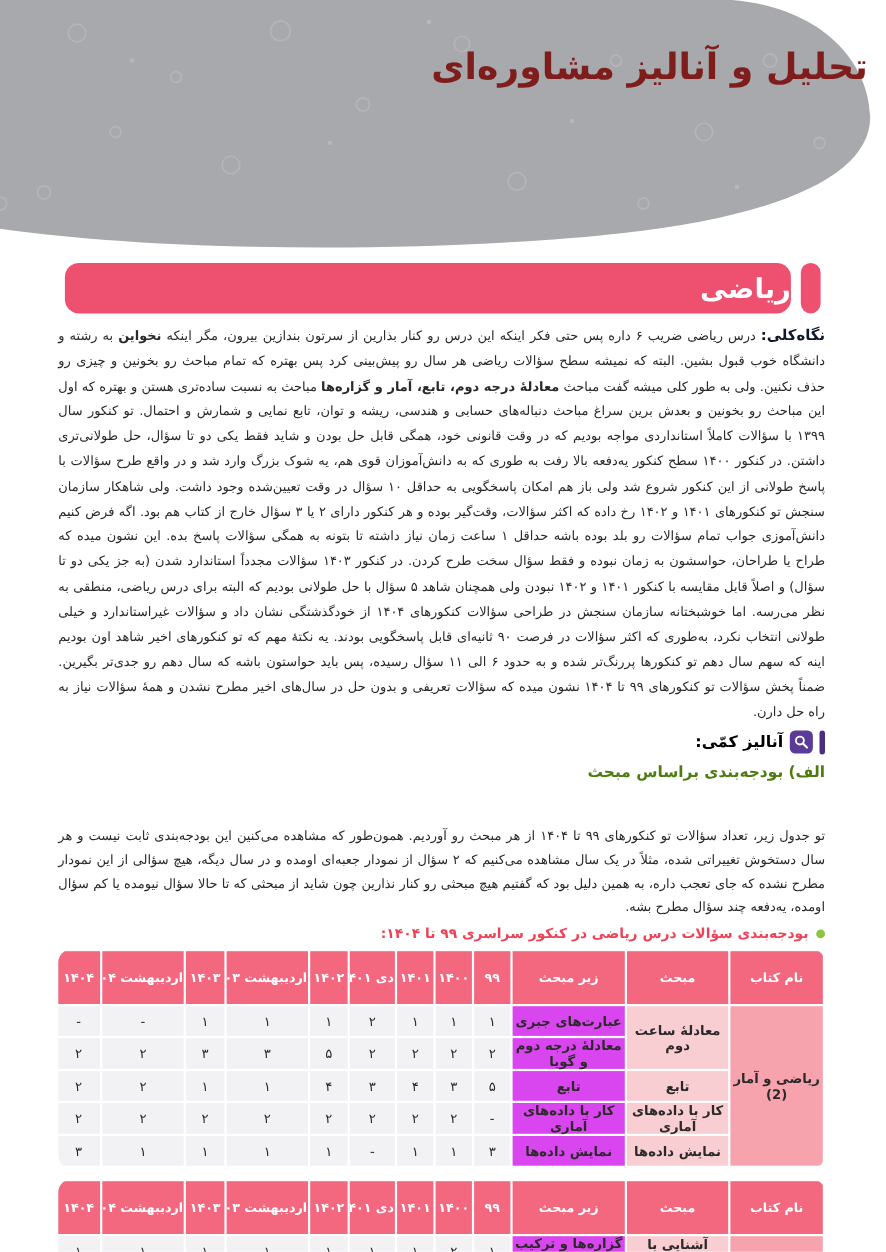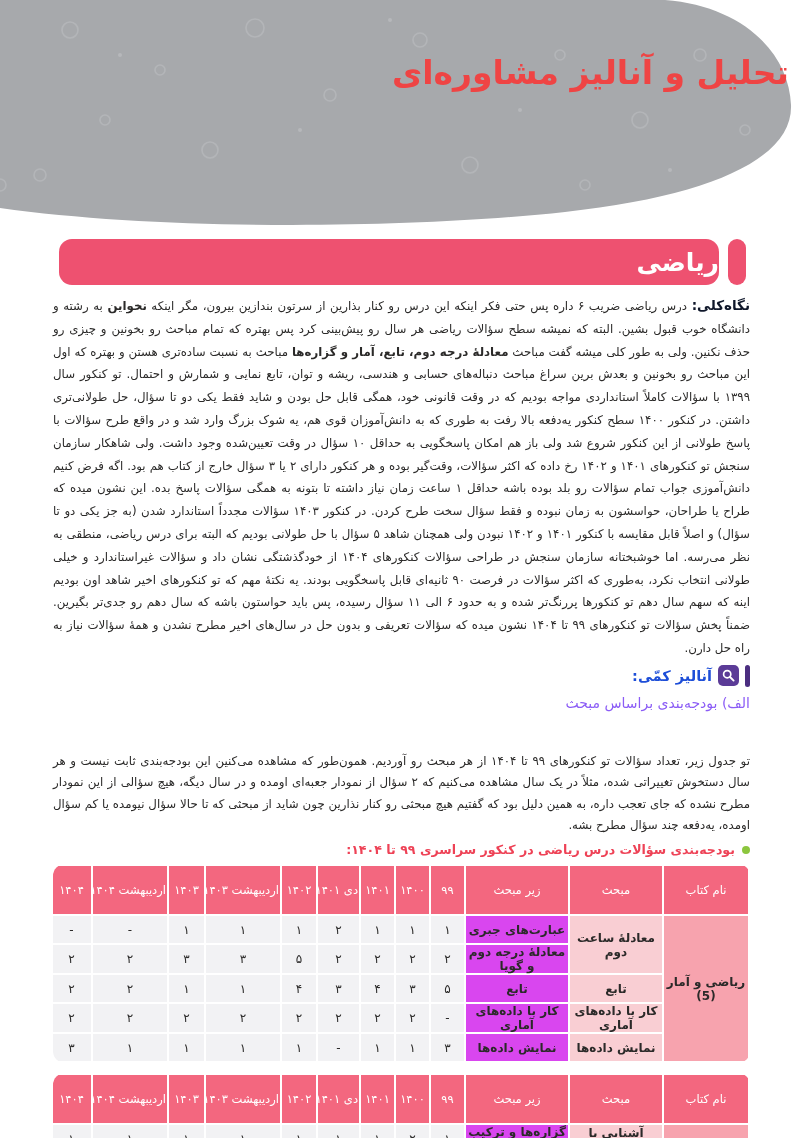--- a/index.html
+++ b/index.html
@@ -3,22 +3,22 @@
 <meta charset="utf-8">
 <style>
   * { margin:0; padding:0; box-sizing:border-box; }
   html,body { background:#ffffff; }
   body {
     width:805px; height:1138px; position:relative; overflow:hidden;
     font-family:"DejaVu Sans", sans-serif; direction:rtl;
   }
   .header-wrap { position:absolute; top:0; left:0; width:805px; height:245px; }
   .page-title {
-    position:absolute; top:44px; right:16px; text-align:right;
-    color:#ef4444; font-size:33px; font-weight:bold; line-height:57px;
+    position:absolute; top:32px; right:16px; text-align:right;
+    color:#7f1d1d; font-size:33px; font-weight:bold; line-height:57px;
     letter-spacing:-0.5px;
   }
   .banner-row { position:absolute; top:239px; right:59px; width:687px; height:46px; }
   .subject-banner {
     position:absolute; left:0; top:0; width:660px; height:46px;
     background:#ee5170; border-radius:13px;
     color:#fff; font-size:25px; font-weight:bold;
     display:flex; align-items:center; 
   }
   .subject-banner-bar {
@@ -32,32 +32,32 @@
   }
   .para.small { line-height:21.4px;margin-top:40px; }
   .lead { color:#0f172a; font-weight:bold; font-size:13.5px; }
   .seg-b { font-weight:bold; }
   .quant-badge { display:flex; align-items:center; gap:6px; margin-top:3px; height:26px; }
   .quant-bar { width:5px; height:22px; background:#4b2e80; border-radius:2.5px; }
   .mag-box {
     width:21px; height:21px; background:#5b3b97; border-radius:5px;
     display:flex; align-items:center; justify-content:center;
   }
-  .quant-label { color:#1d4ed8; font-weight:bold; font-size:14.5px; }
-  .section-heading { color:#8b5cf6; font-weight:normal; font-size:14px; margin-top:6px; margin-bottom:6px; }
+  .quant-label { color:#000000; font-weight:bold; font-size:14.5px; }
+  .section-heading { color:#4d7c0f; font-weight:bold; font-size:14px; margin-top:6px; margin-bottom:6px; }
   .bullet-row { display:flex; align-items:center; gap:7px; margin-top:6px; margin-bottom:7px; }
   .bullet-dot { width:8px; height:8px; border-radius:50%; background:#8cc63e; flex:0 0 auto; }
   .bullet-title { color:#ee4256; font-weight:bold; font-size:12.6px; }
   .tbl-wrap { border-radius:12px; overflow:hidden; margin-top:3px; margin-bottom:10px; }
   table.budget {
     width:697px; table-layout:fixed; border-collapse:separate; border-spacing:2px;
     direction:rtl; background:#ffffff;
   }
   table.budget th {
-    background:#f3677f; color:#fff; font-weight:normal; font-size:11.5px;
+    background:#f3677f; color:#fff; font-weight:bold; font-size:11.5px;
     height:26px; text-align:center; padding:17px 1px; overflow:hidden; white-space:nowrap;
   }
   table.budget td { text-align:center; vertical-align:middle; font-size:12px; color:#2b2a29; height:27px; padding:0 2px; }
   td.cell-val { background:#f2f2f4; }
   td.cell-sub { background:#d946ef; font-weight:bold; font-size:11.5px; color:#3a2a2c; line-height:14px; }
   td.cell-topic { background:#f9ced3; font-weight:bold; font-size:11.5px; color:#3a2a2c; line-height:14px; }
   td.cell-book { background:#f7a3ae; font-weight:bold; font-size:11.5px; color:#402a2e; }
 </style>
 </head>
 <body>
@@ -153,21 +153,21 @@
             <th>دی ۱۴۰۱</th>
             <th>۱۴۰۲</th>
             <th>اردیبهشت ۱۴۰۳</th>
             <th>۱۴۰۳</th>
             <th>اردیبهشت ۱۴۰۴</th>
             <th>۱۴۰۴</th>
           </tr>
         </thead>
         <tbody>
           <tr>
-            <td class="cell-book" rowspan="5">ریاضی و آمار (5)</td>
+            <td class="cell-book" rowspan="5">ریاضی و آمار (2)</td>
             <td class="cell-topic" rowspan="2">معادلهٔ ساعت دوم</td>
             <td class="cell-sub">عبارت‌های جبری</td>
             <td class="cell-val">۱</td>
             <td class="cell-val">۱</td>
             <td class="cell-val">۱</td>
             <td class="cell-val">۲</td>
             <td class="cell-val">۱</td>
             <td class="cell-val">۱</td>
             <td class="cell-val">۱</td>
             <td class="cell-val">-</td>

